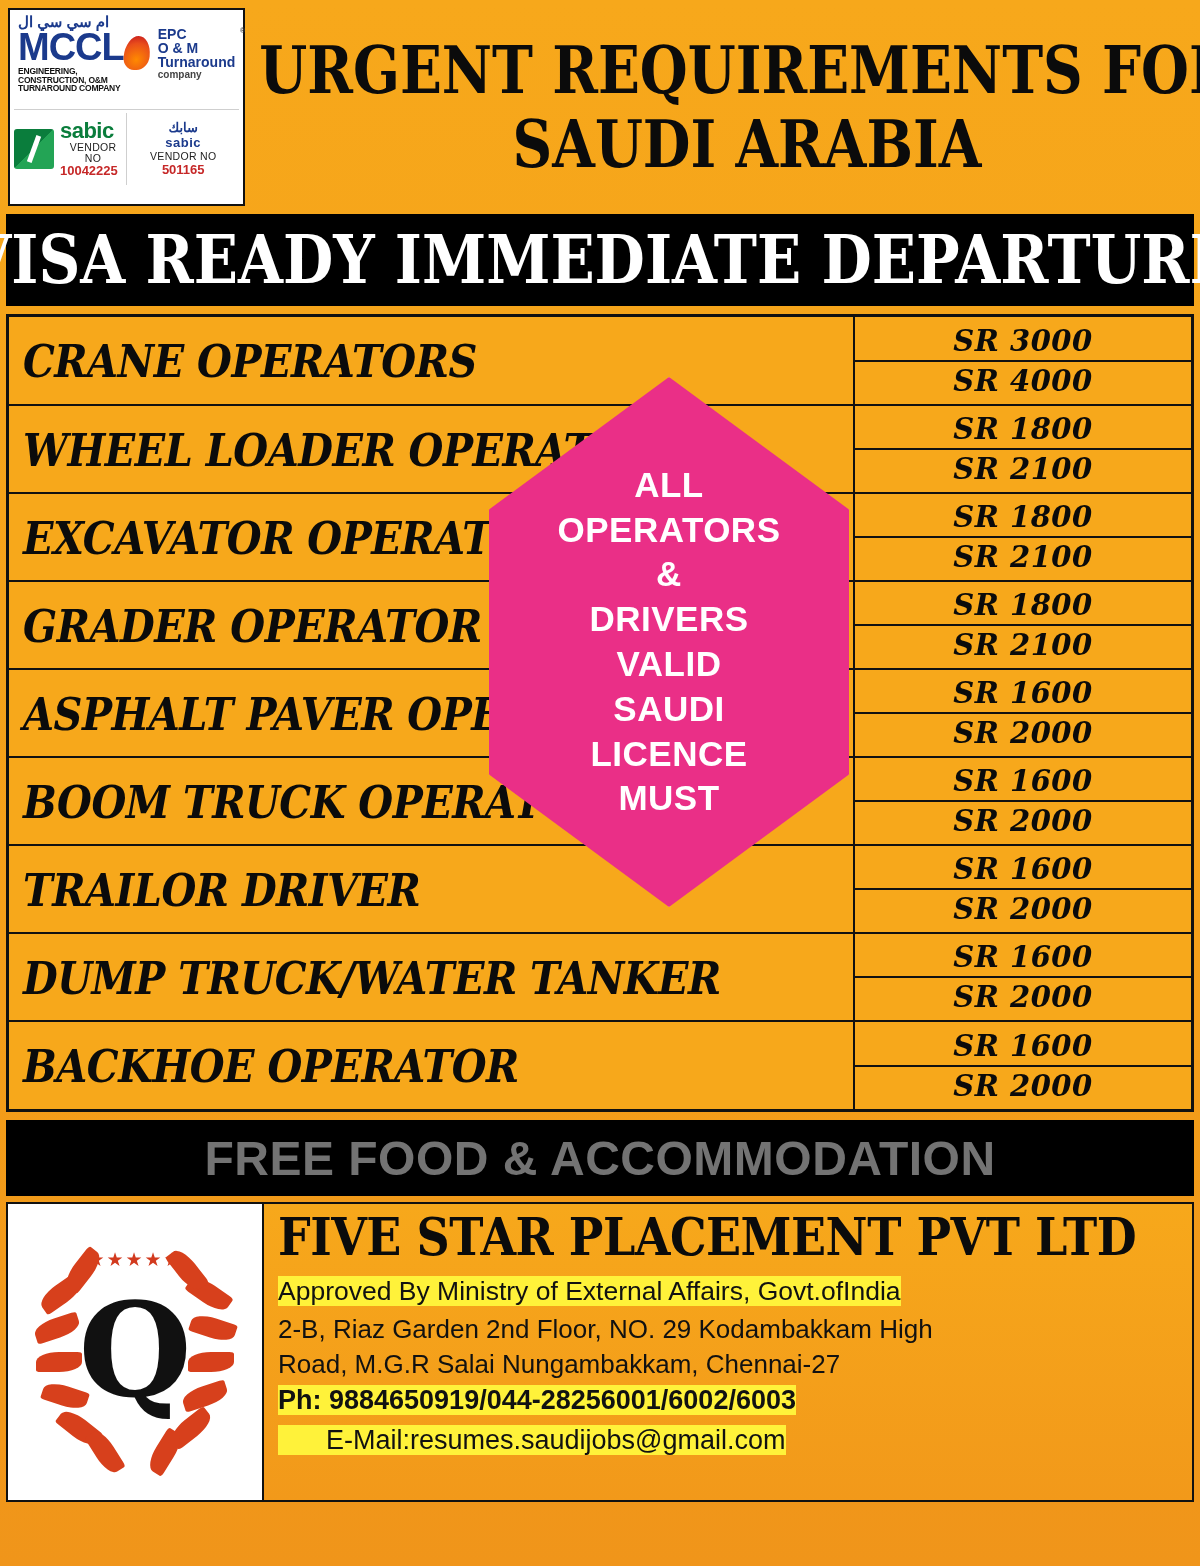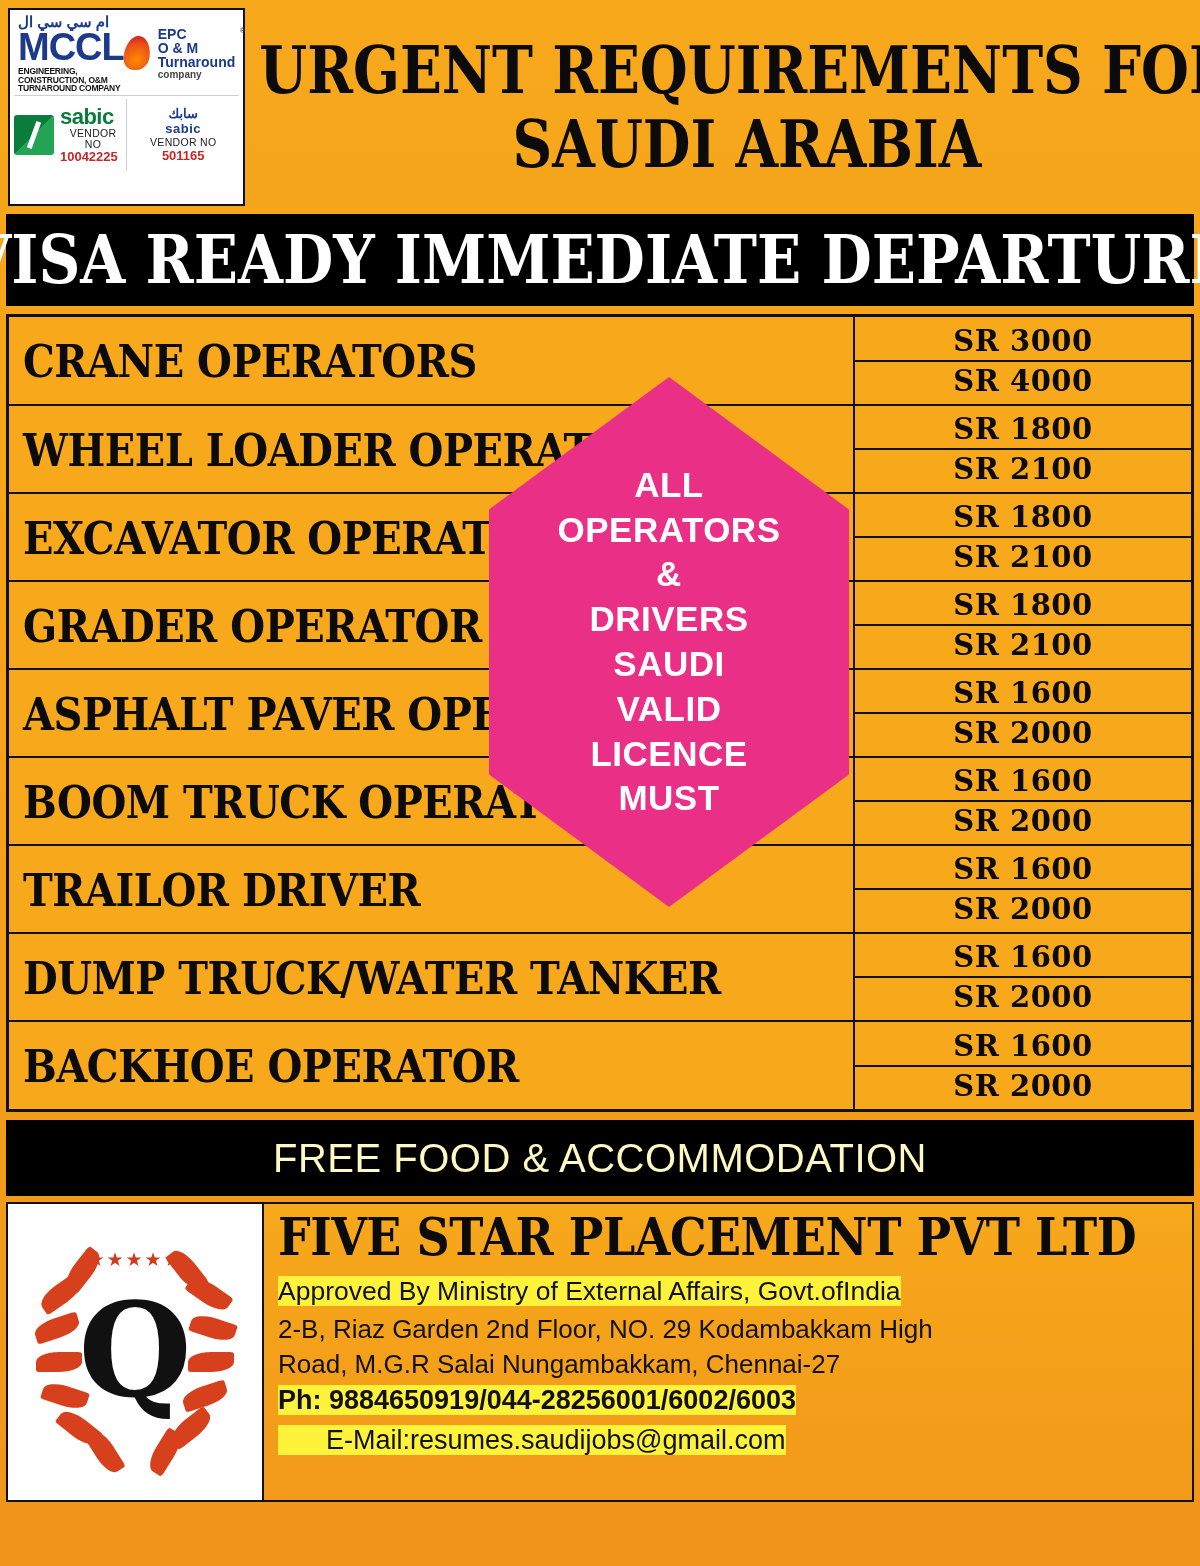--- a/index.html
+++ b/index.html
@@ -35,21 +35,21 @@
     box-sizing: border-box;
     display: flex;
     flex-direction: column;
     padding: 4px 4px 2px 4px;
   }
   .logo-top {
     display: flex;
     align-items: center;
     justify-content: space-between;
     border-bottom: 1px solid #cfcfcf;
-    padding-bottom: 2px;
+    padding-bottom: 16px;
   }
   .mccl-left {
     display: flex;
     flex-direction: column;
     align-items: flex-start;
     line-height: 1;
     padding-left: 4px;
   }
   .mccl-ar {
     font-size: 15px;
@@ -222,20 +222,21 @@
   }
   table.jobs {
     width: 100%;
     border-collapse: collapse;
     table-layout: fixed;
   }
   table.jobs td {
     border-bottom: 2px solid #111;
     padding: 0;
     vertical-align: middle;
+    font-style: italic;
   }
   table.jobs tr:last-child td { border-bottom: none; }
   .col-title { width: 845px; }
   .col-sal { width: auto; border-left: 2px solid #111; }
   .job-name {
     font-family: "DejaVu Serif", serif;
     font-weight: bold;
     font-size: 40px;
     color: #0b0b0b;
     padding: 6px 0 6px 14px;
@@ -291,24 +292,24 @@
   
   .food-bar {
     margin: 8px 6px 0 6px;
     background: #000;
     height: 76px;
     display: flex;
     align-items: center;
     justify-content: center;
   }
   .food-bar span {
-    color: #fef9c3;
+    color: #737373;
     font-family: "Liberation Sans", sans-serif;
-    font-weight: normal;
-    font-size: 40px;
+    font-weight: bold;
+    font-size: 48px;
     letter-spacing: 0.5px;
     white-space: nowrap;
   }
 
   
   .footer {
     margin: 6px 6px 0 6px;
     display: flex;
     align-items: stretch;
     height: 300px;
@@ -533,22 +534,22 @@
         </tr>
       </tbody>
     </table>
 
     <div class="hex-badge">
       <div class="hex-inner">
         <div>ALL</div>
         <div>OPERATORS</div>
         <div>&amp;</div>
         <div>DRIVERS</div>
+        <div>VALID</div>
         <div>SAUDI</div>
-        <div>VALID</div>
         <div>LICENCE</div>
         <div>MUST</div>
       </div>
     </div>
   </div>
 
   <div class="food-bar">
     <span>FREE FOOD &amp; ACCOMMODATION</span>
   </div>
 

